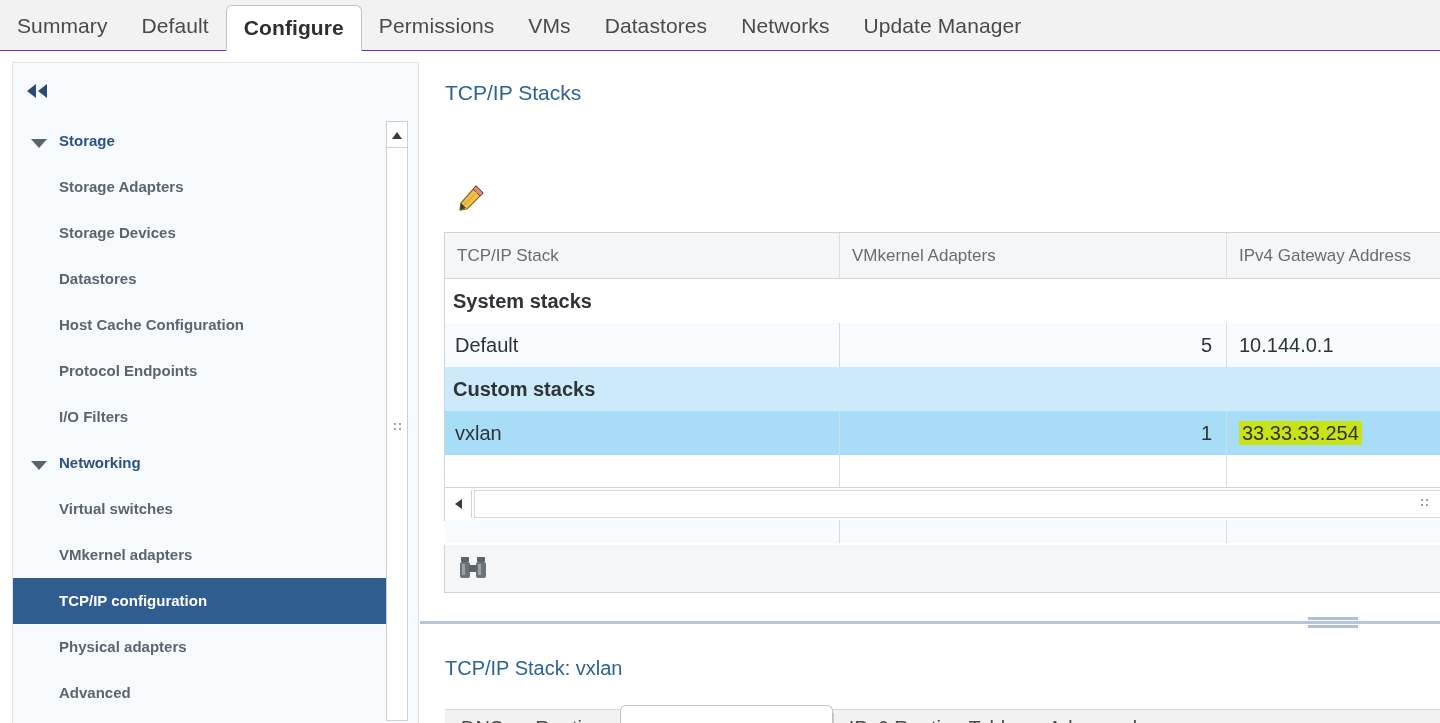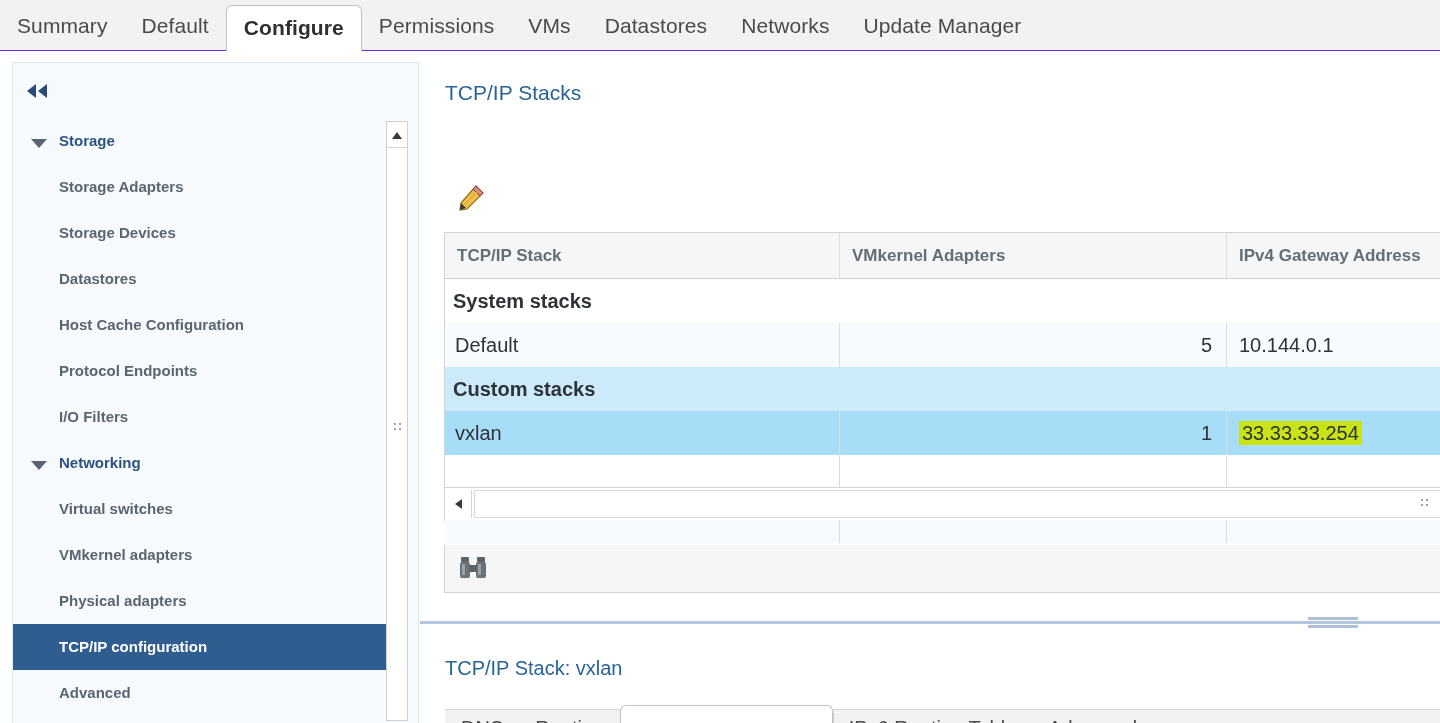--- a/index.html
+++ b/index.html
@@ -210,21 +210,20 @@
     position: absolute;
     top: 0;
     height: 45px;
     line-height: 45px;
     font-size: 17px;
     color: #666d74;
     padding-left: 12px;
     white-space: nowrap;
     box-sizing: border-box;
     cursor: pointer;
-    font-weight: bold;
   }
   .th.c1 { left: 0;    width: 394px; }
   .th.c2 { left: 394px; width: 387px; border-left: 1px solid #dadfe3; }
   .th.c3 { left: 781px; width: 219px; border-left: 1px solid #dadfe3; }
 
   .trow {
     position: relative;
     height: 44px;
     box-sizing: border-box;
   }
@@ -417,22 +416,22 @@
         <div class="nav-item group"><span class="caret"></span><span>Storage</span></div>
         <div class="nav-item child"><span>Storage Adapters</span></div>
         <div class="nav-item child"><span>Storage Devices</span></div>
         <div class="nav-item child"><span>Datastores</span></div>
         <div class="nav-item child"><span>Host Cache Configuration</span></div>
         <div class="nav-item child"><span>Protocol Endpoints</span></div>
         <div class="nav-item child"><span>I/O Filters</span></div>
         <div class="nav-item group"><span class="caret"></span><span>Networking</span></div>
         <div class="nav-item child"><span>Virtual switches</span></div>
         <div class="nav-item child"><span>VMkernel adapters</span></div>
+        <div class="nav-item child selected"><span>TCP/IP configuration</span></div>
         <div class="nav-item child"><span>Physical adapters</span></div>
-        <div class="nav-item child selected"><span>TCP/IP configuration</span></div>
         <div class="nav-item child"><span>Advanced</span></div>
       </div>
 
     <div class="sb-scroll">
       <div class="sb-arrow-up"></div>
     </div>
     <div class="grip-dots" style="right:14px; top:360px;">
       <i style="left:0;top:0"></i>
         <i style="left:5px;top:0"></i>
       <i style="left:0;top:5px"></i>

